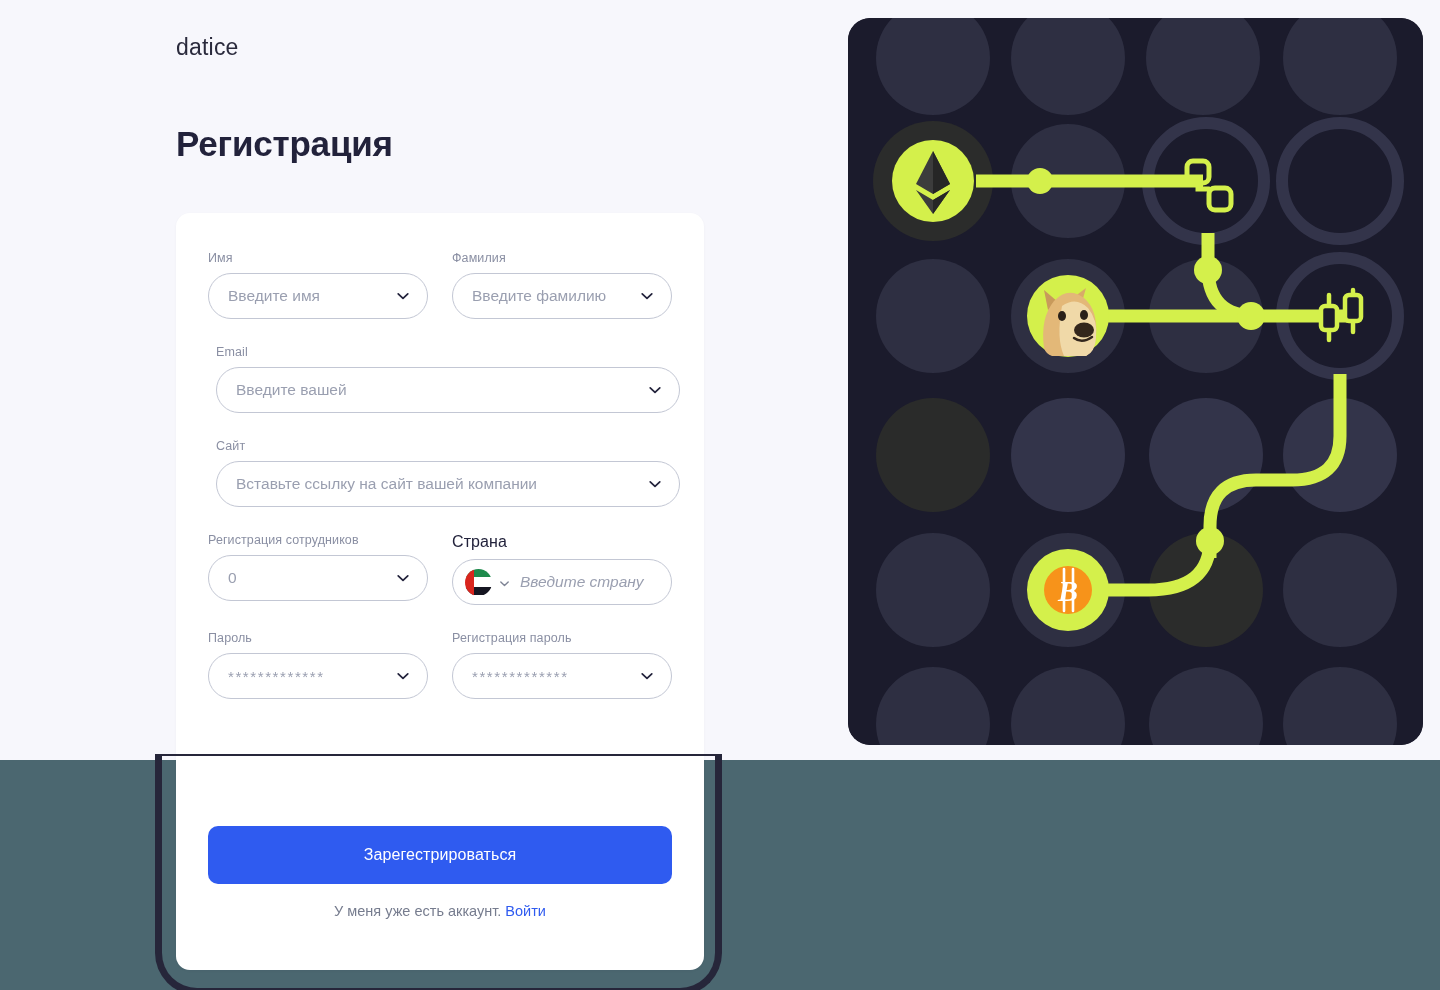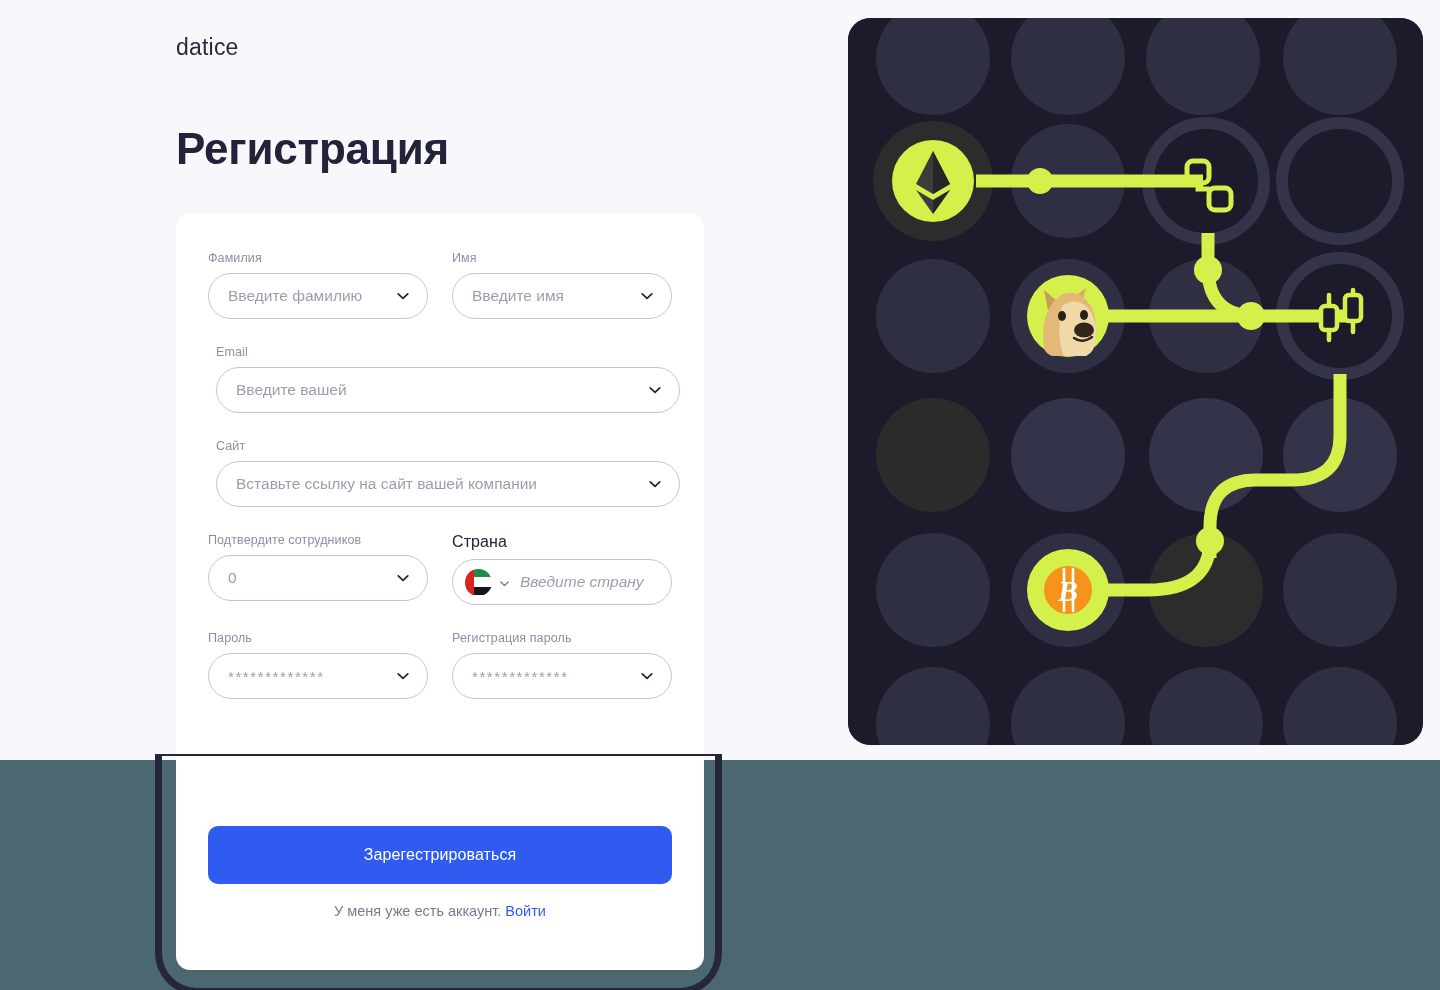--- a/index.html
+++ b/index.html
@@ -67,21 +67,21 @@
     font-size: 23px;
     font-weight: 400;
     letter-spacing: 0.2px;
     color: #2a2a3c;
   }
 
   .page-title {
     position: absolute;
     left: 176px;
     top: 124px;
-    font-size: 44px;
+    font-size: 35px;
     font-weight: 700;
     color: #22223b;
     letter-spacing: -0.2px;
   }
 
   
   .form-card {
     position: absolute;
     left: 176px;
     top: 213px;
@@ -228,34 +228,34 @@
 <div class="left-col">
 
   <div class="brand">datice</div>
 
   <h1 class="page-title">Регистрация</h1>
 
   <div class="form-card">
 
     <div class="row">
       <div class="field half">
+        <span class="field-label">Имя</span>
+        <div class="control">
+          <span class="value">Введите имя</span>
+          <span class="chev">
+            <svg viewBox="0 0 16 16" width="16" height="16">
+                <path d="M3.2 5.8 L8 10.4 L12.8 5.8" fill="none" stroke="#22223b" stroke-width="1.7" stroke-linecap="round" stroke-linejoin="round"></path>
+              </svg>
+          </span>
+        </div>
+      </div>
+      <div class="field half">
         <span class="field-label">Фамилия</span>
         <div class="control">
           <span class="value">Введите фамилию</span>
-          <span class="chev">
-            <svg viewBox="0 0 16 16" width="16" height="16">
-                <path d="M3.2 5.8 L8 10.4 L12.8 5.8" fill="none" stroke="#22223b" stroke-width="1.7" stroke-linecap="round" stroke-linejoin="round"></path>
-              </svg>
-          </span>
-        </div>
-      </div>
-      <div class="field half">
-        <span class="field-label">Имя</span>
-        <div class="control">
-          <span class="value">Введите имя</span>
           <span class="chev">
             <svg viewBox="0 0 16 16" width="16" height="16">
                 <path d="M3.2 5.8 L8 10.4 L12.8 5.8" fill="none" stroke="#22223b" stroke-width="1.7" stroke-linecap="round" stroke-linejoin="round"></path>
               </svg>
           </span>
         </div>
       </div>
     </div>
 
     <div class="gap-a"></div>
@@ -283,21 +283,21 @@
               <path d="M3.2 5.8 L8 10.4 L12.8 5.8" fill="none" stroke="#22223b" stroke-width="1.7" stroke-linecap="round" stroke-linejoin="round"></path>
             </svg>
         </span>
       </div>
     </div>
 
     <div class="gap-b"></div>
 
     <div class="row">
       <div class="field half">
-        <span class="field-label">Подтвердите сотрудников</span>
+        <span class="field-label">Регистрация сотрудников</span>
         <div class="control">
           <span class="value">0</span>
           <span class="chev">
             <svg viewBox="0 0 16 16" width="16" height="16">
                 <path d="M3.2 5.8 L8 10.4 L12.8 5.8" fill="none" stroke="#22223b" stroke-width="1.7" stroke-linecap="round" stroke-linejoin="round"></path>
               </svg>
           </span>
         </div>
       </div>
       <div class="field half">

